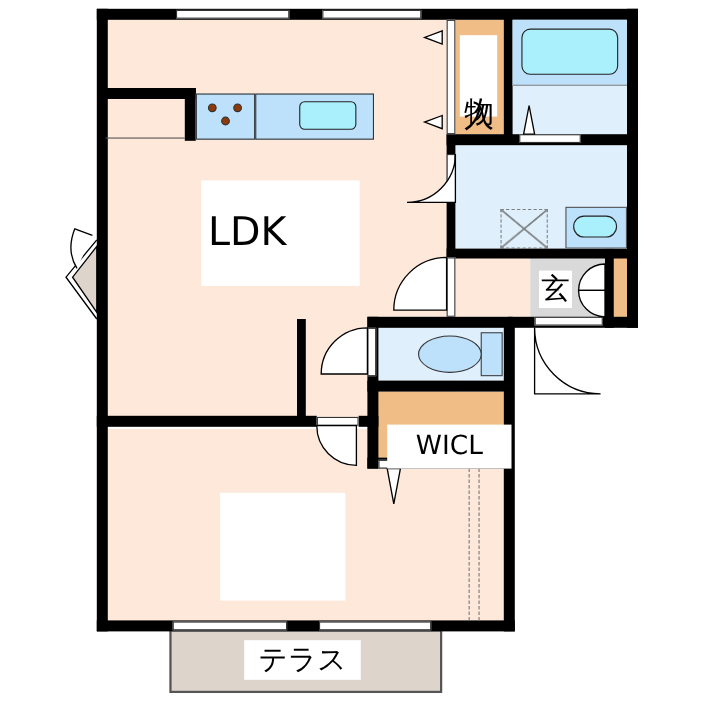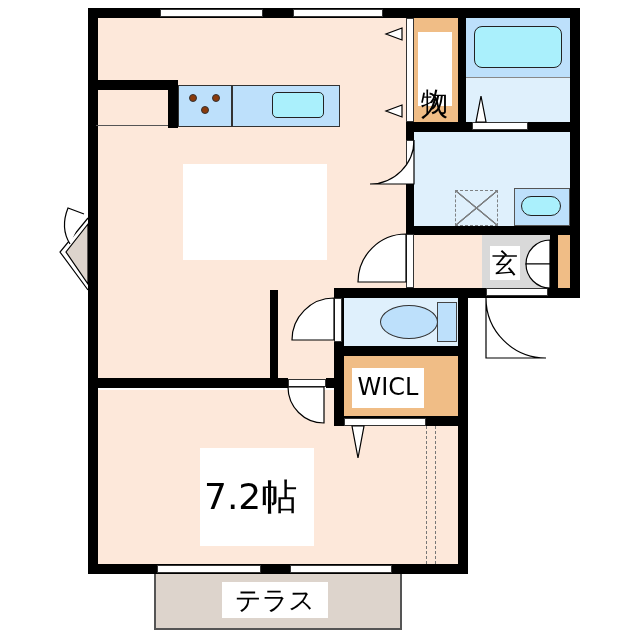--- a/index.html
+++ b/index.html
@@ -109,22 +109,22 @@
     <path d="M88 224 L66 252 L88 284 Z" fill="#ddd4cc"></path>
     <path d="M88 218 L60 252 L88 290" fill="none"></path>
     <path d="M84 214 L68 208 Q60 228 70 244" fill="#fff"></path>
   </g>
 </svg>
 
 <div class="abs label" style="left:418px;top:32px;width:34px;height:74px;font-size:27px;">
   <span style="writing-mode:vertical-rl;letter-spacing:2px;">物入</span>
 </div>
 <div class="abs label" style="left:183px;top:164px;width:144px;height:96px;font-size:36px;align-items:flex-start;padding-left:6px;">
+  <span>LDK</span>
 </div>
 <div class="abs label" style="left:490px;top:246px;width:30px;height:34px;font-size:26px;">
   <span>玄</span>
 </div>
-<div class="abs label" style="left:352px;top:368px;width:72px;height:40px;font-size:24px;">
+<div class="abs label" style="left:352px;top:386px;width:113px;height:40px;font-size:24px;">
   <span>WICL</span>
 </div>
 <div class="abs label" style="left:200px;top:448px;width:114px;height:98px;font-size:36px;align-items:flex-start;padding-left:4px;">
-  <span>7.2帖</span>
 </div>
 
 </body></html>

